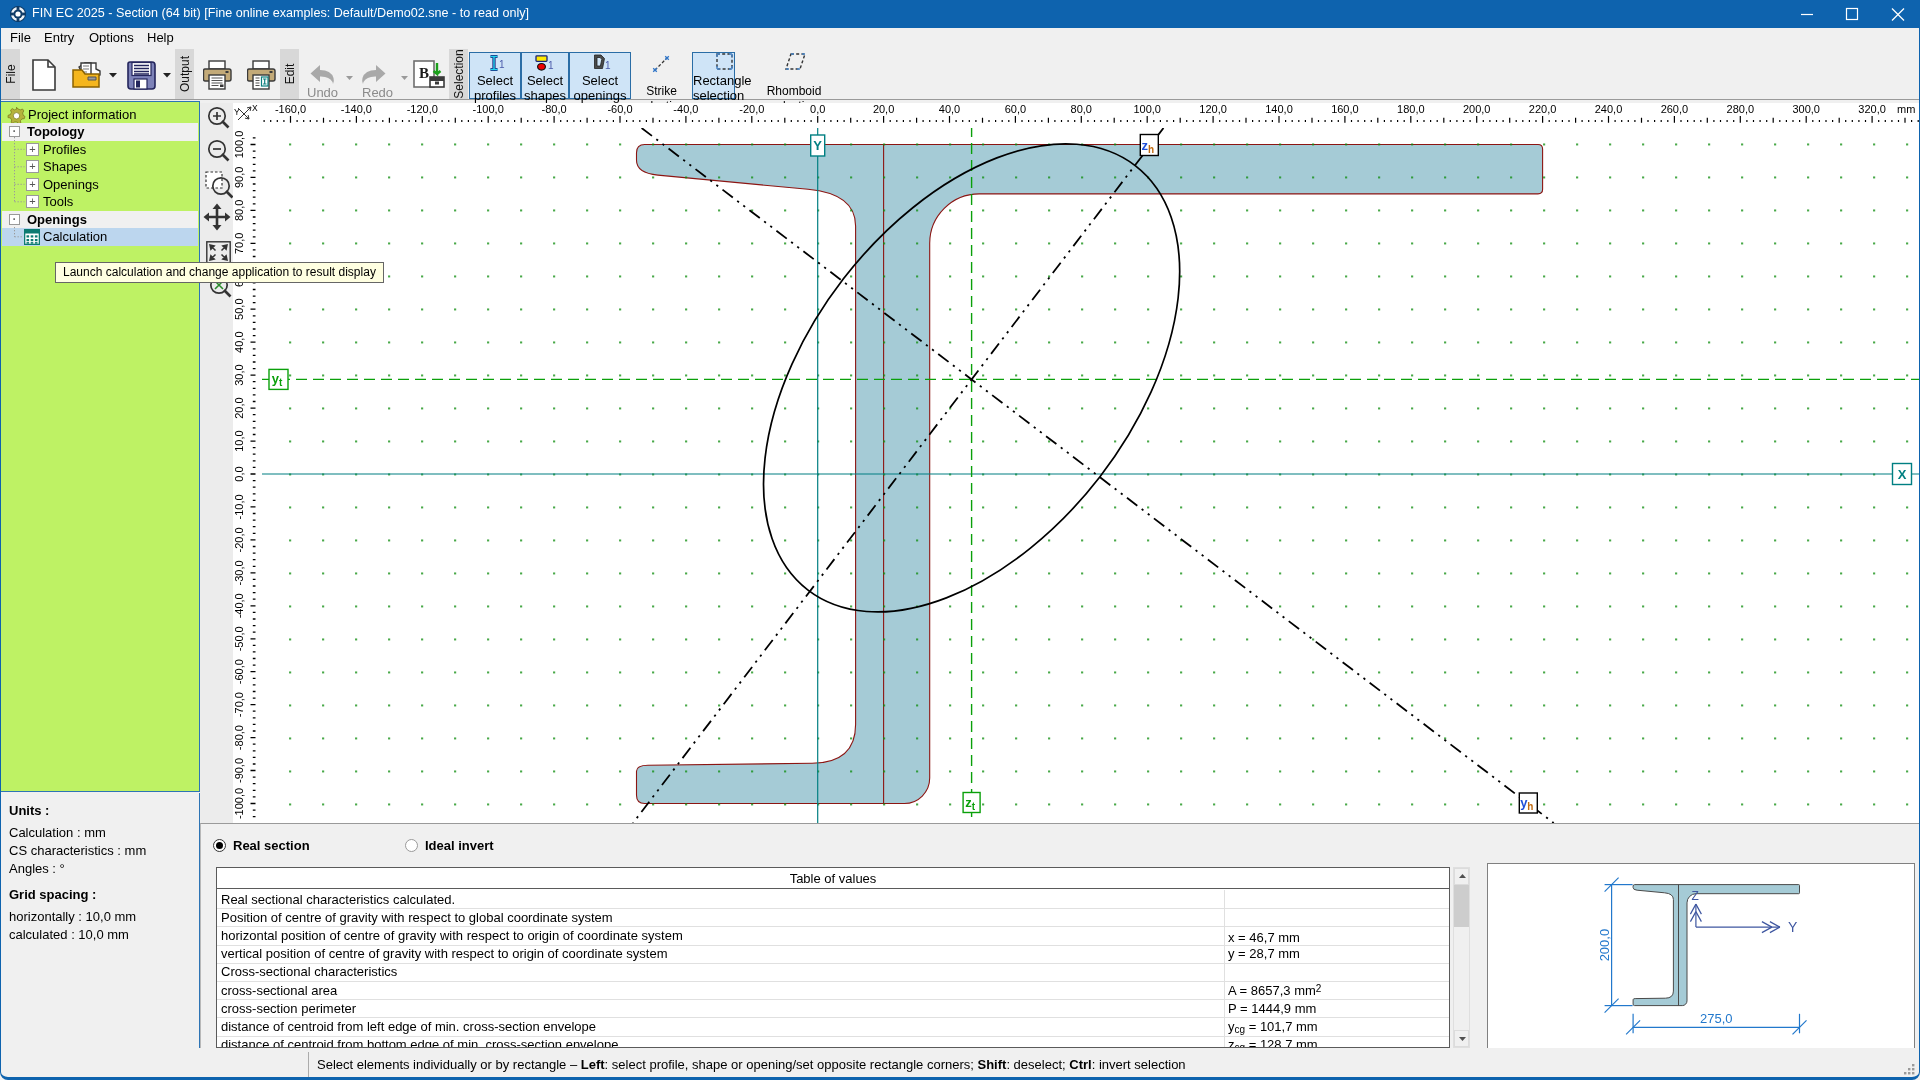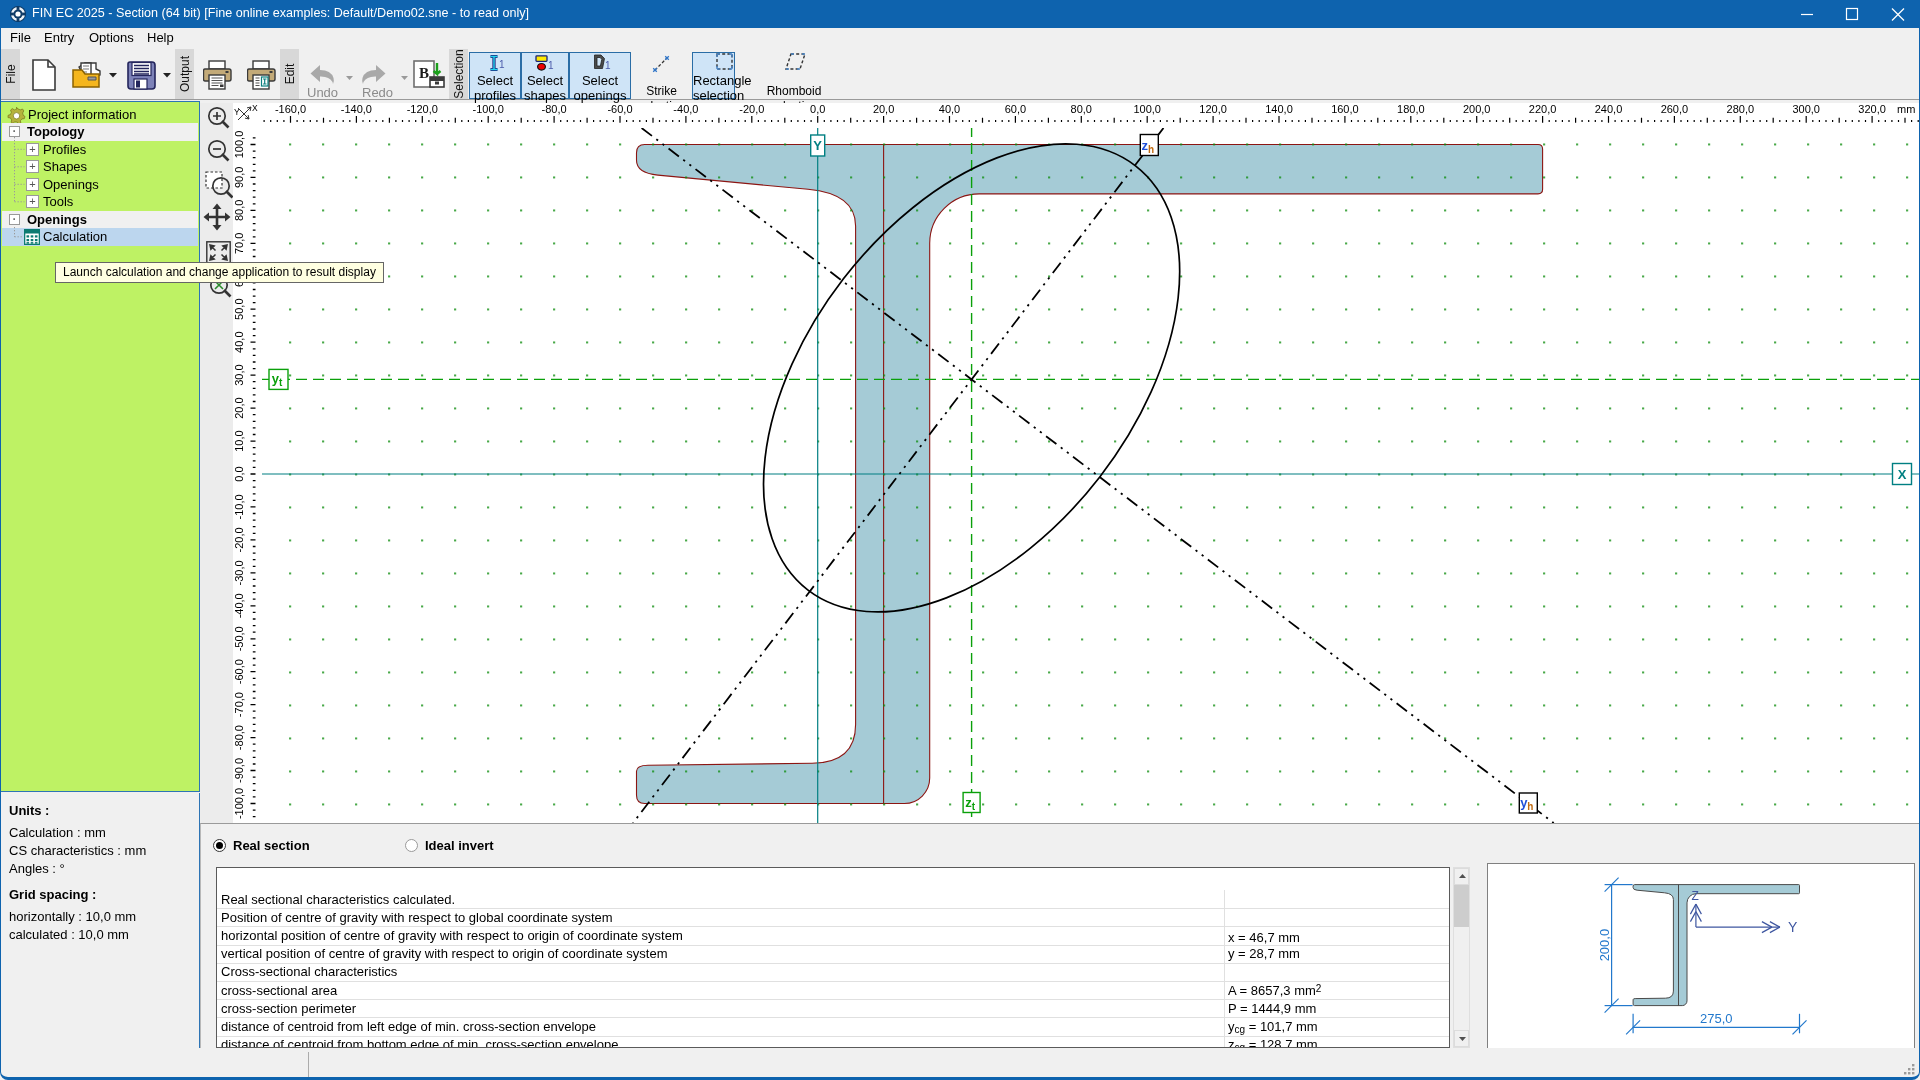--- a/index.html
+++ b/index.html
@@ -403,20 +403,21 @@
   <div style="top:116px">horizontally : 10,0 mm</div>
   <div style="top:134px">calculated : 10,0 mm</div>
 </div>
 <div class="abs" id="tooltip">Launch calculation and change application to result display</div>
 <div class="abs" id="bottomzone">
   <div class="radio sel" style="left:12px;top:14px"></div>
   <span class="radiolabel" style="left:32px;top:14px">Real section</span>
   <div class="radio" style="left:204px;top:14px;border-color:#9a9a9a"></div>
   <span class="radiolabel" style="left:224px;top:14px">Ideal invert</span>
   <div id="tablewrap">
+    <div style="position:absolute;left:0;top:0;width:100%;height:21px;border-bottom:1px solid #5a5a5a;text-align:center;line-height:21px">Table of values</div>
     <div class="tcell" style="top:23.5px">Real sectional characteristics calculated.</div>
 <div class="trowline" style="top:40.2px"></div>
 <div class="tcell" style="top:41.7px">Position of centre of gravity with respect to global coordinate system</div>
 <div class="trowline" style="top:58.4px"></div>
 <div class="tcell" style="top:59.9px">horizontal position of centre of gravity with respect to origin of coordinate system</div>
 <div class="tval" style="top:62px">x = 46,7 mm</div>
 <div class="trowline" style="top:76.6px"></div>
 <div class="tcell" style="top:78.1px">vertical position of centre of gravity with respect to origin of coordinate system</div>
 <div class="tval" style="top:78.1px">y = 28,7 mm</div>
 <div class="trowline" style="top:94.8px"></div>
@@ -478,14 +479,15 @@
   <svg style="position:absolute;right:3px;bottom:2px" width="12" height="12" viewBox="0 0 12 12">
       <g fill="#9a9a9a">
         <rect x="8" y="0" width="2.4" height="2.4"></rect>
         <rect x="4" y="4" width="2.4" height="2.4"></rect>
         <rect x="8" y="4" width="2.4" height="2.4"></rect>
         <rect x="0" y="8" width="2.4" height="2.4"></rect>
         <rect x="4" y="8" width="2.4" height="2.4"></rect>
         <rect x="8" y="8" width="2.4" height="2.4"></rect>
       </g>
     </svg>
+  <span id="statustext">Select elements individually or by rectangle – <b>Left</b>: select profile, shape or opening/set opposite rectangle corners; <b>Shift</b>: deselect; <b>Ctrl</b>: invert selection</span>
 </div>
 <div class="abs" id="winborder"></div>
 
 </body></html>

